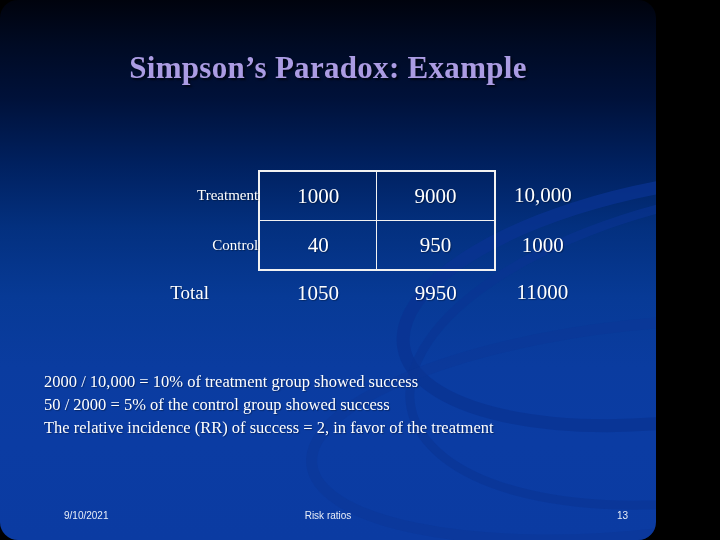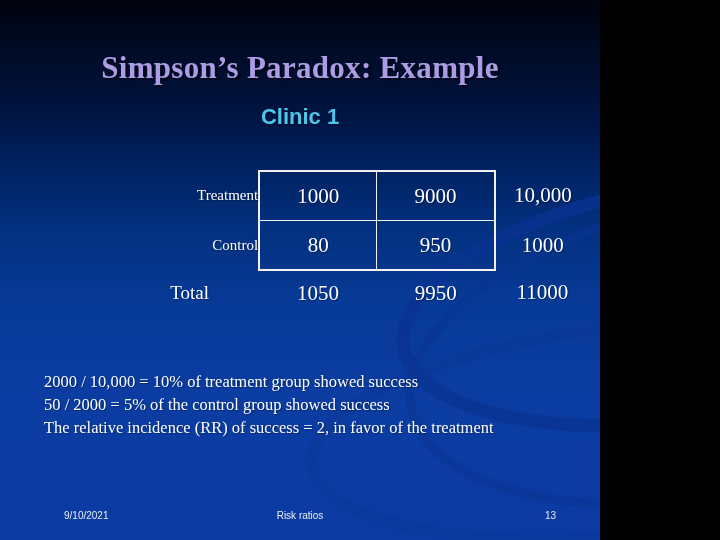--- a/index.html
+++ b/index.html
@@ -2,34 +2,35 @@
 <html><head>
 <meta charset="utf-8">
 <style>
   html, body {
     margin: 0;
     padding: 0;
     background: #000000;
   }
   .slide {
     position: relative;
-    width: 600px;
+    width: 656px;
     height: 540px;
     overflow: hidden;
     font-family: "Liberation Serif", "DejaVu Serif", serif;
     background: linear-gradient(to bottom,
         #00030d 0%,
         #000a23 8%,
         #001139 18%,
         #00205e 30%,
         #03307f 42%,
         #073a96 55%,
         #0a3ca0 68%,
         #0b3ca3 82%,
         #0b3ba2 100%);
+    border-radius: 18px;
   }
   
   .swoosh-layer {
     position: absolute;
     inset: 0;
     overflow: hidden;
     pointer-events: none;
   }
   .swoosh-layer svg { display:block; width:720px; height:540px; }
 
@@ -119,21 +120,21 @@
     left: 0;
     right: 0;
     top: 510px;
     height: 16px;
     font-family: "Liberation Sans", "DejaVu Sans", sans-serif;
     font-size: 10px;
     color: #e8eef8;
   }
   .footer .f-date  { position: absolute; left: 42px;  top: 0; margin-left: 22px; }
   .footer .f-mid   { position: absolute; left: 0; right: 0; top: 0; text-align: center; }
-  .footer .f-page  { position: absolute; right: 44px; top: 0; }
+  .footer .f-page  { position: absolute; right: 28px; top: 0; }
 </style>
 </head>
 <body>
 
 <div class="slide">
 
   <div class="swoosh-layer">
     <svg viewBox="0 0 720 540" xmlns="http://www.w3.org/2000/svg">
       <defs>
         <clipPath id="clipSlide">
@@ -143,34 +144,33 @@
       <g clip-path="url(#clipSlide)">
         <ellipse cx="700" cy="300" rx="300" ry="118" fill="none" stroke="#0a3391" stroke-width="13" opacity="0.75" transform="rotate(-9 700 300)"></ellipse>
         <ellipse cx="735" cy="345" rx="330" ry="150" fill="none" stroke="#0a3493" stroke-width="9" opacity="0.6" transform="rotate(-11 735 345)"></ellipse>
         <ellipse cx="640" cy="430" rx="330" ry="105" fill="none" stroke="#0b3695" stroke-width="11" opacity="0.5" transform="rotate(-6 640 430)"></ellipse>
         <ellipse cx="560" cy="250" rx="260" ry="70" fill="none" stroke="#0a3severity" stroke-width="0" opacity="0"></ellipse>
       </g>
     </svg>
   </div>
 
   <div class="title">Simpson’s Paradox: Example</div>
-  <div class="subtitle">Clinic 1</div>
 
   <div class="table-wrap">
     <table class="data">
       <tbody>
       <tr class="body r1">
         <td class="c-label">Treatment</td>
         <td class="c-succ cell-sf cell-succ">1000</td>
         <td class="c-fail cell-sf cell-fail">9000</td>
         <td class="c-tot">10,000</td>
       </tr>
       <tr class="body r2">
         <td class="c-label">Control</td>
-        <td class="c-succ cell-sf cell-succ">80</td>
+        <td class="c-succ cell-sf cell-succ">40</td>
         <td class="c-fail cell-sf cell-fail">950</td>
         <td class="c-tot">1000</td>
       </tr>
       <tr class="total">
         <td class="c-label">Total</td>
         <td class="c-succ">1050</td>
         <td class="c-fail">9950</td>
         <td class="c-tot">11000</td>
       </tr>
     </tbody>

